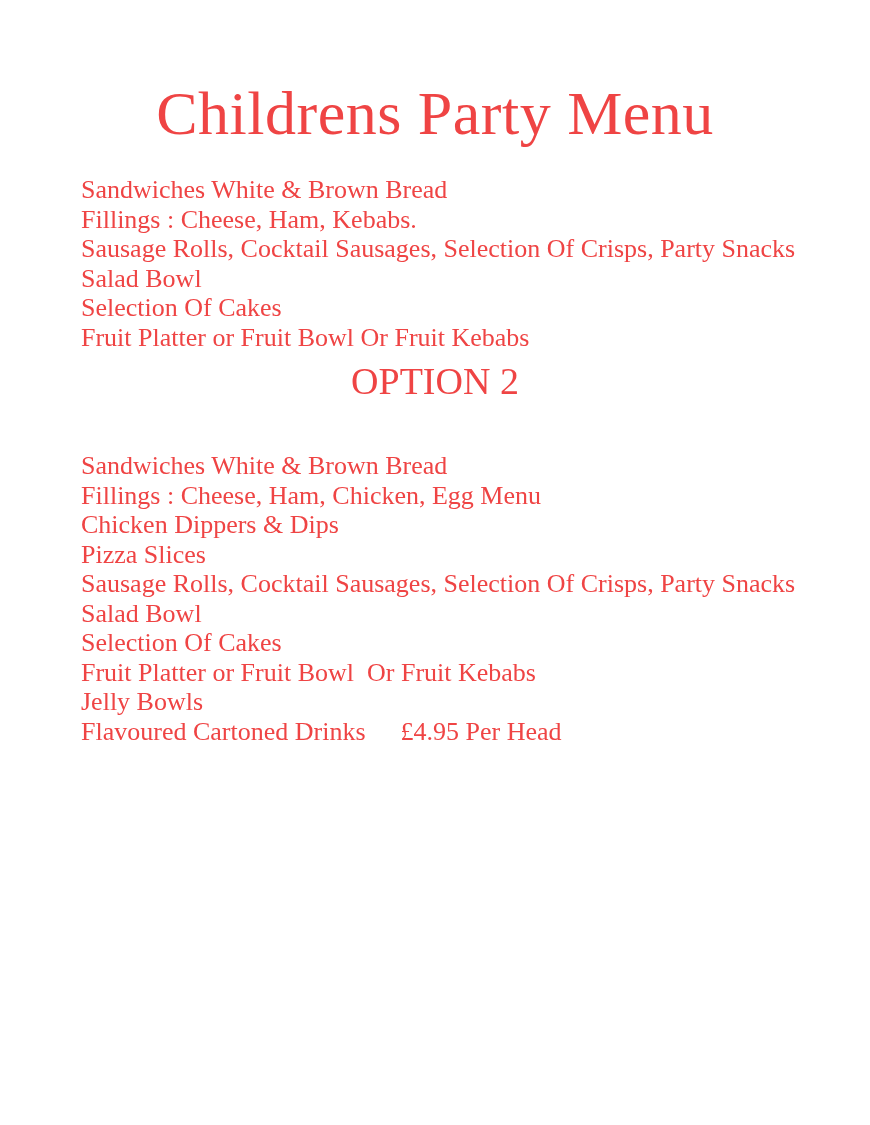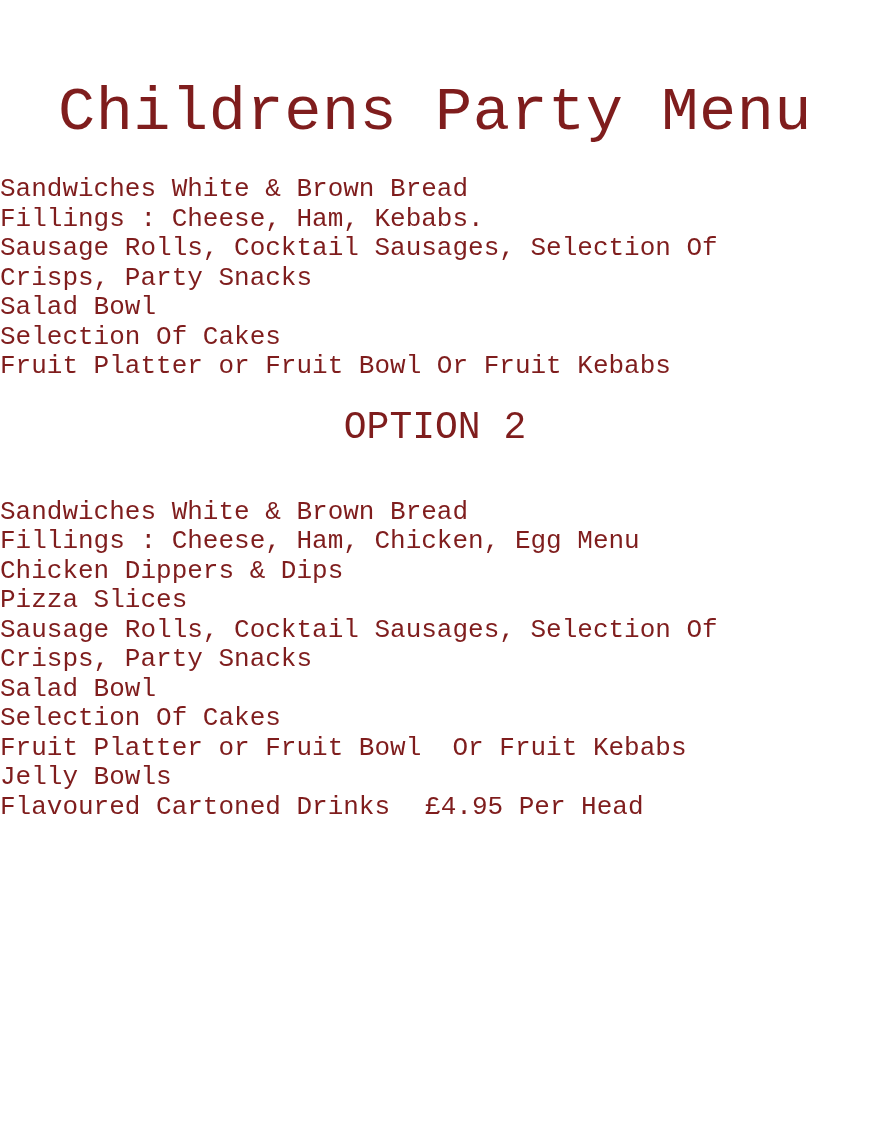--- a/index.html
+++ b/index.html
@@ -5,22 +5,22 @@
   html, body {
     margin: 0;
     padding: 0;
     background: #ffffff;
   }
   .page {
     position: relative;
     width: 870px;
     height: 924px;
     background: #ffffff;
-    color: #7f1d1d;
-    font-family: Liberation Mono, monospace;
+    color: #ef4444;
+    font-family: Liberation Serif, serif;
     overflow: hidden;
     box-sizing: border-box;
   }
   .doc-title {
     margin: 0;
     padding-top: 82px;
     font-size: 62px;
     font-weight: normal;
     line-height: 1.0;
     text-align: center;
@@ -32,23 +32,24 @@
     font-size: 38px;
     font-weight: normal;
     line-height: 1.0;
     text-align: center;
     white-space: pre;
   }
   .option-heading.first {
     margin-top: 13px;
   }
   .option-heading.second {
-    margin-top: 27px;
+    margin-top: 10px;
   }
   .menu-list {
+    margin-left: 81px;
     margin-right: 60px;
   }
   .menu-list.first {
     margin-top: 31px;
   }
   .menu-list.second {
     margin-top: 51px;
   }
   .menu-line {
     font-size: 26px;

